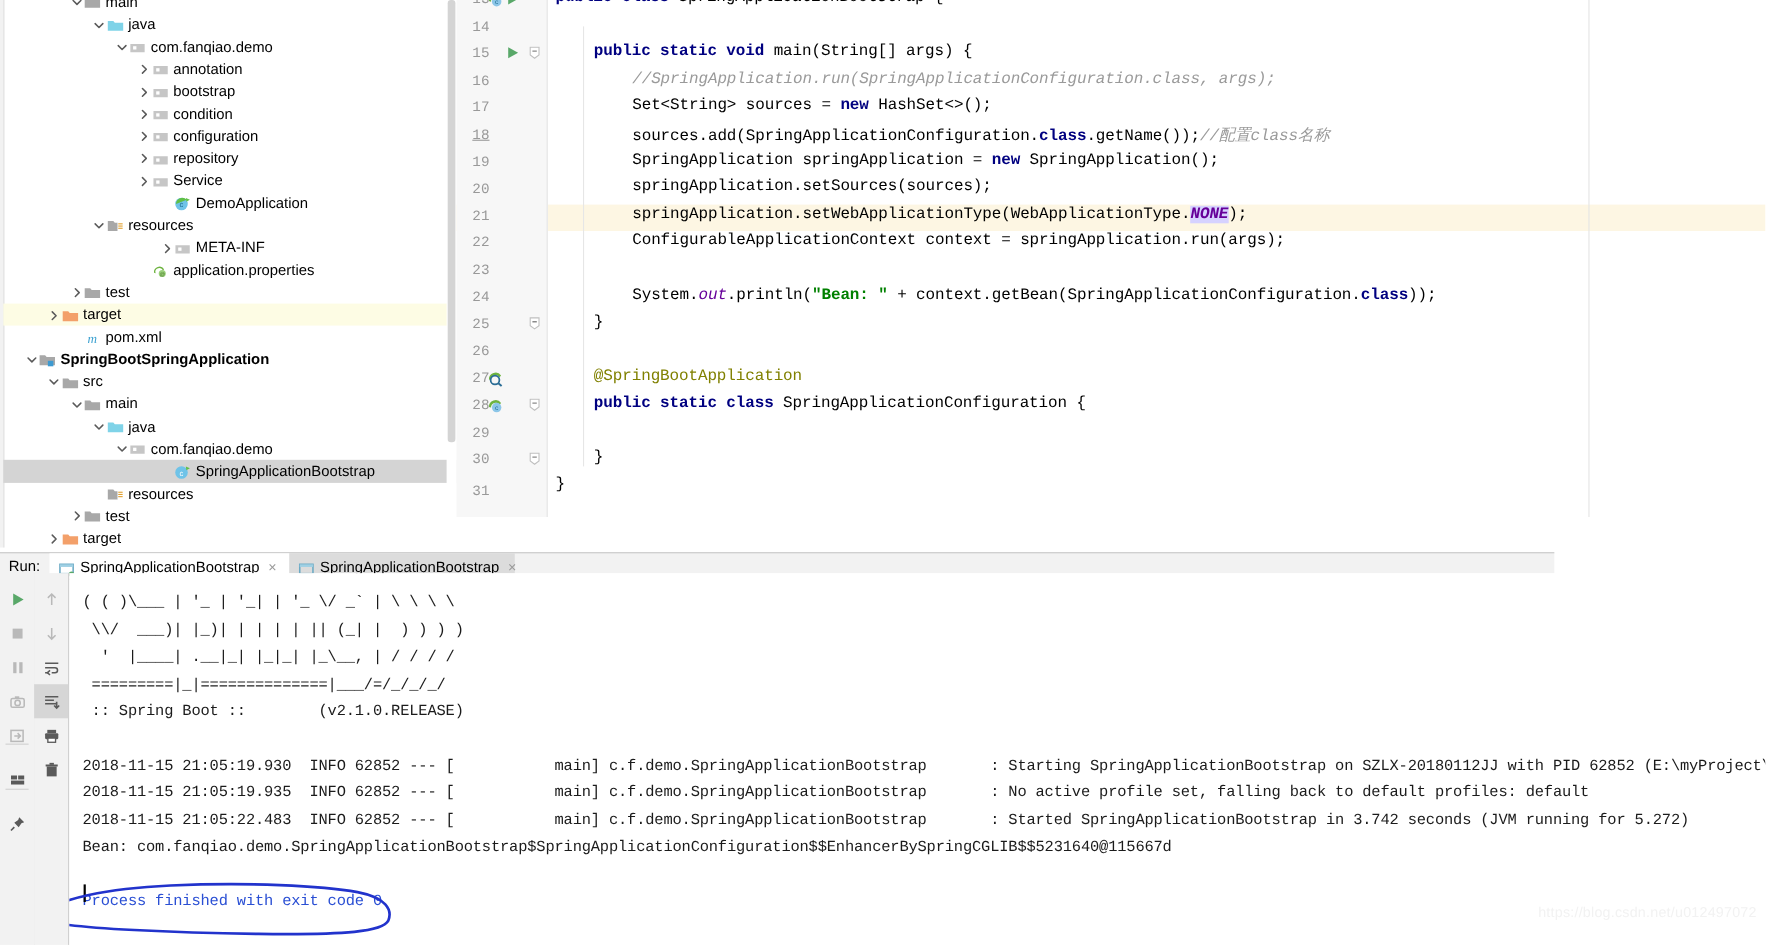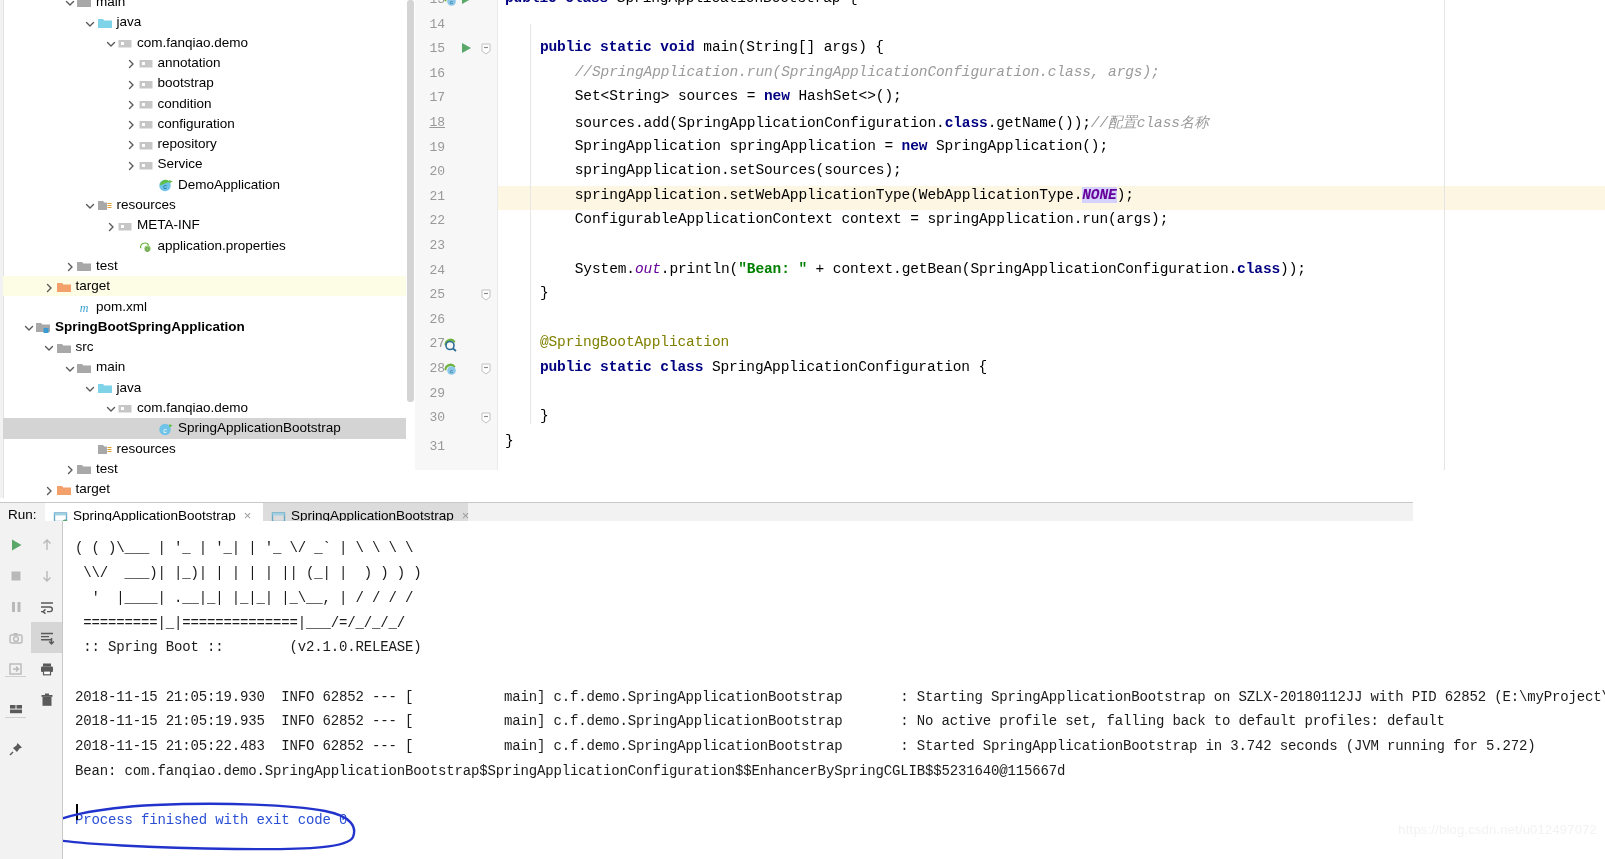--- a/index.html
+++ b/index.html
@@ -149,21 +149,21 @@
               </svg></span><span class="lbl">DemoApplication</span></div>
           <div class="row" style="position: absolute; left: 3px; right: 0px; top: 195px;"><span style="display: inline-block; width: 80.5px;"></span><span class="tw"><svg width="10" height="10" viewBox="0 0 10 10">
                 <path d="M1.5 3.5 L5 7 L8.5 3.5" fill="none" stroke="#5a5a5a" stroke-width="1.4" stroke-linecap="round" stroke-linejoin="round"></path>
               </svg></span><span class="ic"><svg width="16" height="14" viewBox="0 0 16 14">
                 <path d="M1 3h5l1.4 1.6H10V12H1z" fill="#a8a8a8"></path>
                 <rect x="10" y="4" width="5" height="8" fill="#fff"></rect>
                 <rect x="10.5" y="5" width="4" height="1" fill="#e0a030"></rect>
                 <rect x="10.5" y="7" width="4" height="1" fill="#e0a030"></rect>
                 <rect x="10.5" y="9" width="4" height="1" fill="#e0a030"></rect>
               </svg></span><span class="lbl">resources</span></div>
-          <div class="row" style="position: absolute; left: 3px; right: 0px; top: 215.3px;"><span style="display: inline-block; width: 101px;"></span><span class="tw"><svg width="10" height="10" viewBox="0 0 10 10">
+          <div class="row" style="position: absolute; left: 3px; right: 0px; top: 215.3px; padding-left: 41px;"><span style="display: inline-block; width: 101px;"></span><span class="tw"><svg width="10" height="10" viewBox="0 0 10 10">
                 <path d="M3.5 1.5 L7 5 L3.5 8.5" fill="none" stroke="#5a5a5a" stroke-width="1.4" stroke-linecap="round" stroke-linejoin="round"></path>
               </svg></span><span class="ic"><svg width="16" height="14" viewBox="0 0 16 14">
                 <path d="M1.5 4h13v7.5h-13z" fill="#c6c6c6"></path>
                 <rect x="4" y="6" width="3" height="3" fill="#fff"></rect>
               </svg></span><span class="lbl">META-INF</span></div>
           <div class="row" style="position: absolute; left: 3px; right: 0px; top: 235.6px;"><span style="display: inline-block; width: 121.5px;"></span><span class="tw"></span><span class="ic"><svg width="16" height="14" viewBox="0 0 16 14">
                 <path d="M2 9 a5 5 0 0 1 9.2 -3.2 l-1 1.2 A3.5 3.5 0 0 0 3.5 9.4z" fill="#6db33f"></path>
                 <circle cx="9.5" cy="9.6" r="3.2" fill="#9ad07a"></circle>
                 <text x="9.5" y="12" font-size="5" text-anchor="middle" fill="#4a7a2a" font-family="Liberation Sans">@</text>
               </svg></span><span class="lbl">application.properties</span></div>

